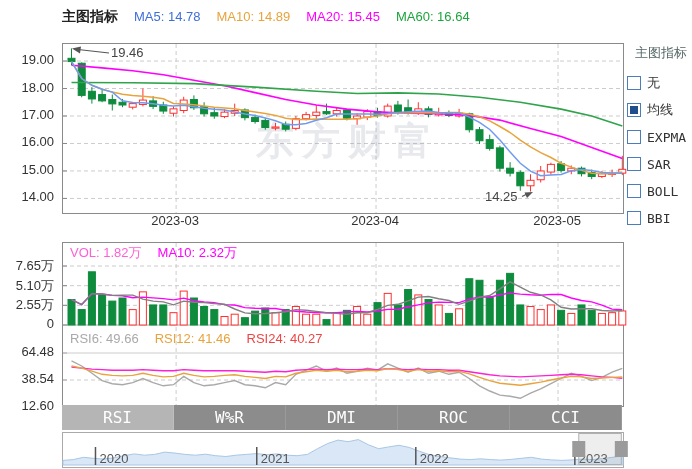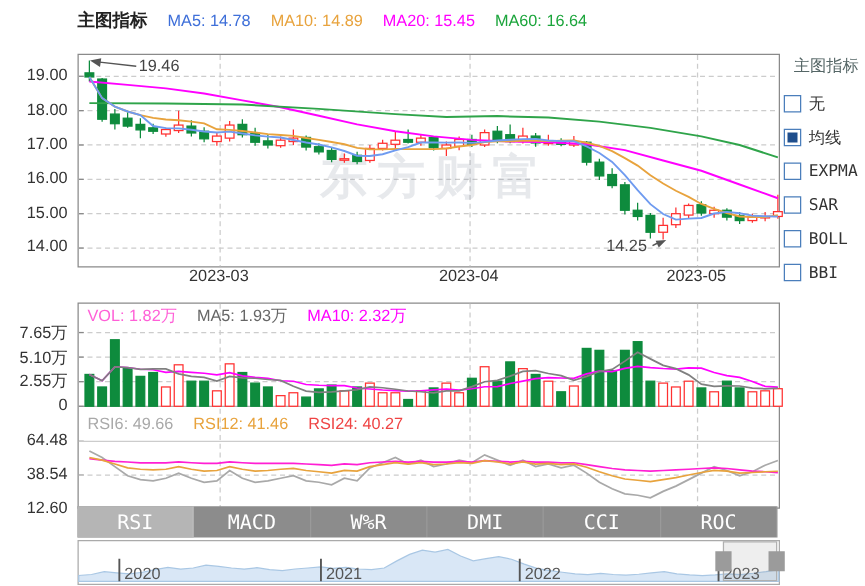--- a/index.html
+++ b/index.html
@@ -312,37 +312,35 @@
         <line x1="0" x2="560" y1="110" y2="110" stroke="#ccc"></line>
         <line x1="0" x2="560" y1="137" y2="137" stroke="#CCCCCC" stroke-dasharray="4 3"></line>
         <path d="M8.5,117.8 L18.7,123.0 L28.9,130.3 L39.1,137.6 L49.3,140.7 L59.5,141.7 L69.7,139.6 L79.9,135.5 L90.1,139.6 L100.3,142.8 L110.5,141.7 L120.7,133.4 L130.9,139.6 L141.1,142.8 L151.3,141.7 L161.5,139.6 L171.7,137.6 L181.9,141.7 L192.1,142.8 L202.3,144.8 L212.5,139.6 L222.7,141.7 L232.9,131.3 L243.1,127.2 L253.3,123.0 L263.5,128.2 L273.7,125.1 L283.9,130.3 L294.1,128.2 L304.3,125.1 L314.5,127.2 L324.7,120.9 L334.9,125.1 L345.1,129.2 L355.3,125.1 L365.5,130.3 L375.7,128.2 L385.9,131.3 L396.1,129.2 L406.3,135.5 L416.5,142.8 L426.7,148.0 L436.9,152.1 L447.1,153.2 L457.3,155.3 L467.5,150.1 L477.7,145.9 L487.9,140.7 L498.1,135.5 L508.3,130.3 L518.5,133.4 L528.7,137.6 L538.9,134.4 L549.1,129.2 L559.3,125.4" fill="none" stroke="#A9A9A9" stroke-width="1.4"></path>
         <path d="M8.5,124.0 L18.7,125.1 L28.9,126.1 L39.1,126.6 L49.3,127.2 L59.5,127.2 L69.7,127.2 L79.9,126.6 L90.1,127.2 L100.3,127.7 L110.5,127.7 L120.7,126.6 L130.9,127.2 L141.1,127.7 L151.3,127.7 L161.5,127.7 L171.7,127.7 L181.9,128.2 L192.1,128.7 L202.3,129.2 L212.5,128.2 L222.7,128.7 L232.9,127.2 L243.1,126.6 L253.3,126.1 L263.5,126.6 L273.7,126.1 L283.9,126.6 L294.1,126.6 L304.3,126.1 L314.5,126.6 L324.7,125.6 L334.9,126.1 L345.1,126.6 L355.3,126.1 L365.5,126.6 L375.7,126.6 L385.9,127.2 L396.1,127.2 L406.3,128.7 L416.5,130.3 L426.7,131.8 L436.9,132.9 L447.1,133.4 L457.3,133.9 L467.5,133.4 L477.7,132.9 L487.9,132.4 L498.1,131.8 L508.3,131.3 L518.5,131.8 L528.7,132.9 L538.9,133.9 L549.1,134.4 L559.3,135.2" fill="none" stroke="#FF1FD4" stroke-width="1.4"></path>
         <path d="M8.5,123.0 L18.7,125.1 L28.9,128.2 L39.1,131.3 L49.3,132.4 L59.5,132.9 L69.7,132.4 L79.9,130.3 L90.1,132.4 L100.3,133.9 L110.5,133.4 L120.7,130.3 L130.9,132.4 L141.1,133.9 L151.3,133.4 L161.5,132.4 L171.7,131.8 L181.9,133.4 L192.1,134.4 L202.3,135.5 L212.5,133.4 L222.7,133.9 L232.9,130.3 L243.1,128.7 L253.3,127.2 L263.5,128.2 L273.7,127.2 L283.9,128.7 L294.1,128.2 L304.3,127.2 L314.5,127.7 L324.7,125.6 L334.9,126.6 L345.1,128.2 L355.3,126.6 L365.5,128.2 L375.7,127.7 L385.9,128.7 L396.1,128.2 L406.3,130.8 L416.5,134.4 L426.7,137.6 L436.9,140.2 L447.1,141.2 L457.3,142.2 L467.5,140.7 L477.7,139.1 L487.9,137.0 L498.1,135.0 L508.3,133.4 L518.5,133.9 L528.7,135.5 L538.9,135.0 L549.1,134.4 L559.3,134.0" fill="none" stroke="#E8A33D" stroke-width="1.4"></path>
       </svg>
   </div>
 
   <div class="subhdr volhdr">
     <span style="color: rgb(255, 95, 215);">VOL: 1.82万</span>
-    <span style="color: rgb(102, 102, 102);">MA5: 1.93万</span>
     <span style="color: rgb(255, 0, 255);">MA10: 2.32万</span>
   </div>
 
   <div class="subhdr rsihdr">
     <span style="color: rgb(169, 169, 169);">RSI6: 49.66</span>
     <span style="color: rgb(232, 163, 61);">RSI12: 41.46</span>
     <span style="color: #ef4444;">RSI24: 40.27</span>
   </div>
 
   <div class="tabbar">
       <div class="tab active">RSI</div>
-      <div class="tab">MACD</div>
       <div class="tab">W%R</div>
       <div class="tab">DMI</div>
+      <div class="tab">ROC</div>
       <div class="tab">CCI</div>
-      <div class="tab">ROC</div>
     </div>
 
   <div class="panel navpanel">
     <svg width="560" height="32" viewBox="0 0 560 32">
         <path d="M0,32 L0.0,27.4 L10.2,26.6 L20.4,24.3 L30.5,25.3 L40.7,26.1 L50.9,24.8 L61.1,22.7 L71.3,20.9 L81.5,22.2 L91.6,21.4 L101.8,19.1 L112.0,20.1 L122.2,21.4 L132.4,22.2 L142.5,21.2 L152.7,22.7 L162.9,23.5 L173.1,22.2 L183.3,21.4 L193.5,20.6 L203.6,21.7 L213.8,20.9 L224.0,22.2 L234.2,22.7 L244.4,21.4 L254.5,15.7 L264.7,10.5 L274.9,7.1 L285.1,8.7 L295.3,6.6 L305.5,11.8 L315.6,15.7 L325.8,13.9 L336.0,12.3 L346.2,14.4 L356.4,18.3 L366.5,21.7 L376.7,23.5 L386.9,24.8 L397.1,26.1 L407.3,26.6 L417.5,25.8 L427.6,26.6 L437.8,27.1 L448.0,26.4 L458.2,25.3 L468.4,24.3 L478.5,26.1 L488.7,26.9 L498.9,27.4 L509.1,26.9 L519.3,26.1 L529.5,26.6 L539.6,25.6 L549.8,24.3 L560.0,22.7 L560,32 Z" fill="#D9E7F6" stroke="#A9C7E4" stroke-width="1"></path>
         <line x1="32.480000000000004" x2="32.480000000000004" y1="14" y2="32" stroke="#555" stroke-width="1.5"></line>
         <text x="36.480000000000004" y="30" font-size="13" fill="#555">2020</text>
         <line x1="193.76" x2="193.76" y1="14" y2="32" stroke="#555" stroke-width="1.5"></line>
         <text x="197.76" y="30" font-size="13" fill="#555">2021</text>
         <line x1="352.8" x2="352.8" y1="14" y2="32" stroke="#555" stroke-width="1.5"></line>

